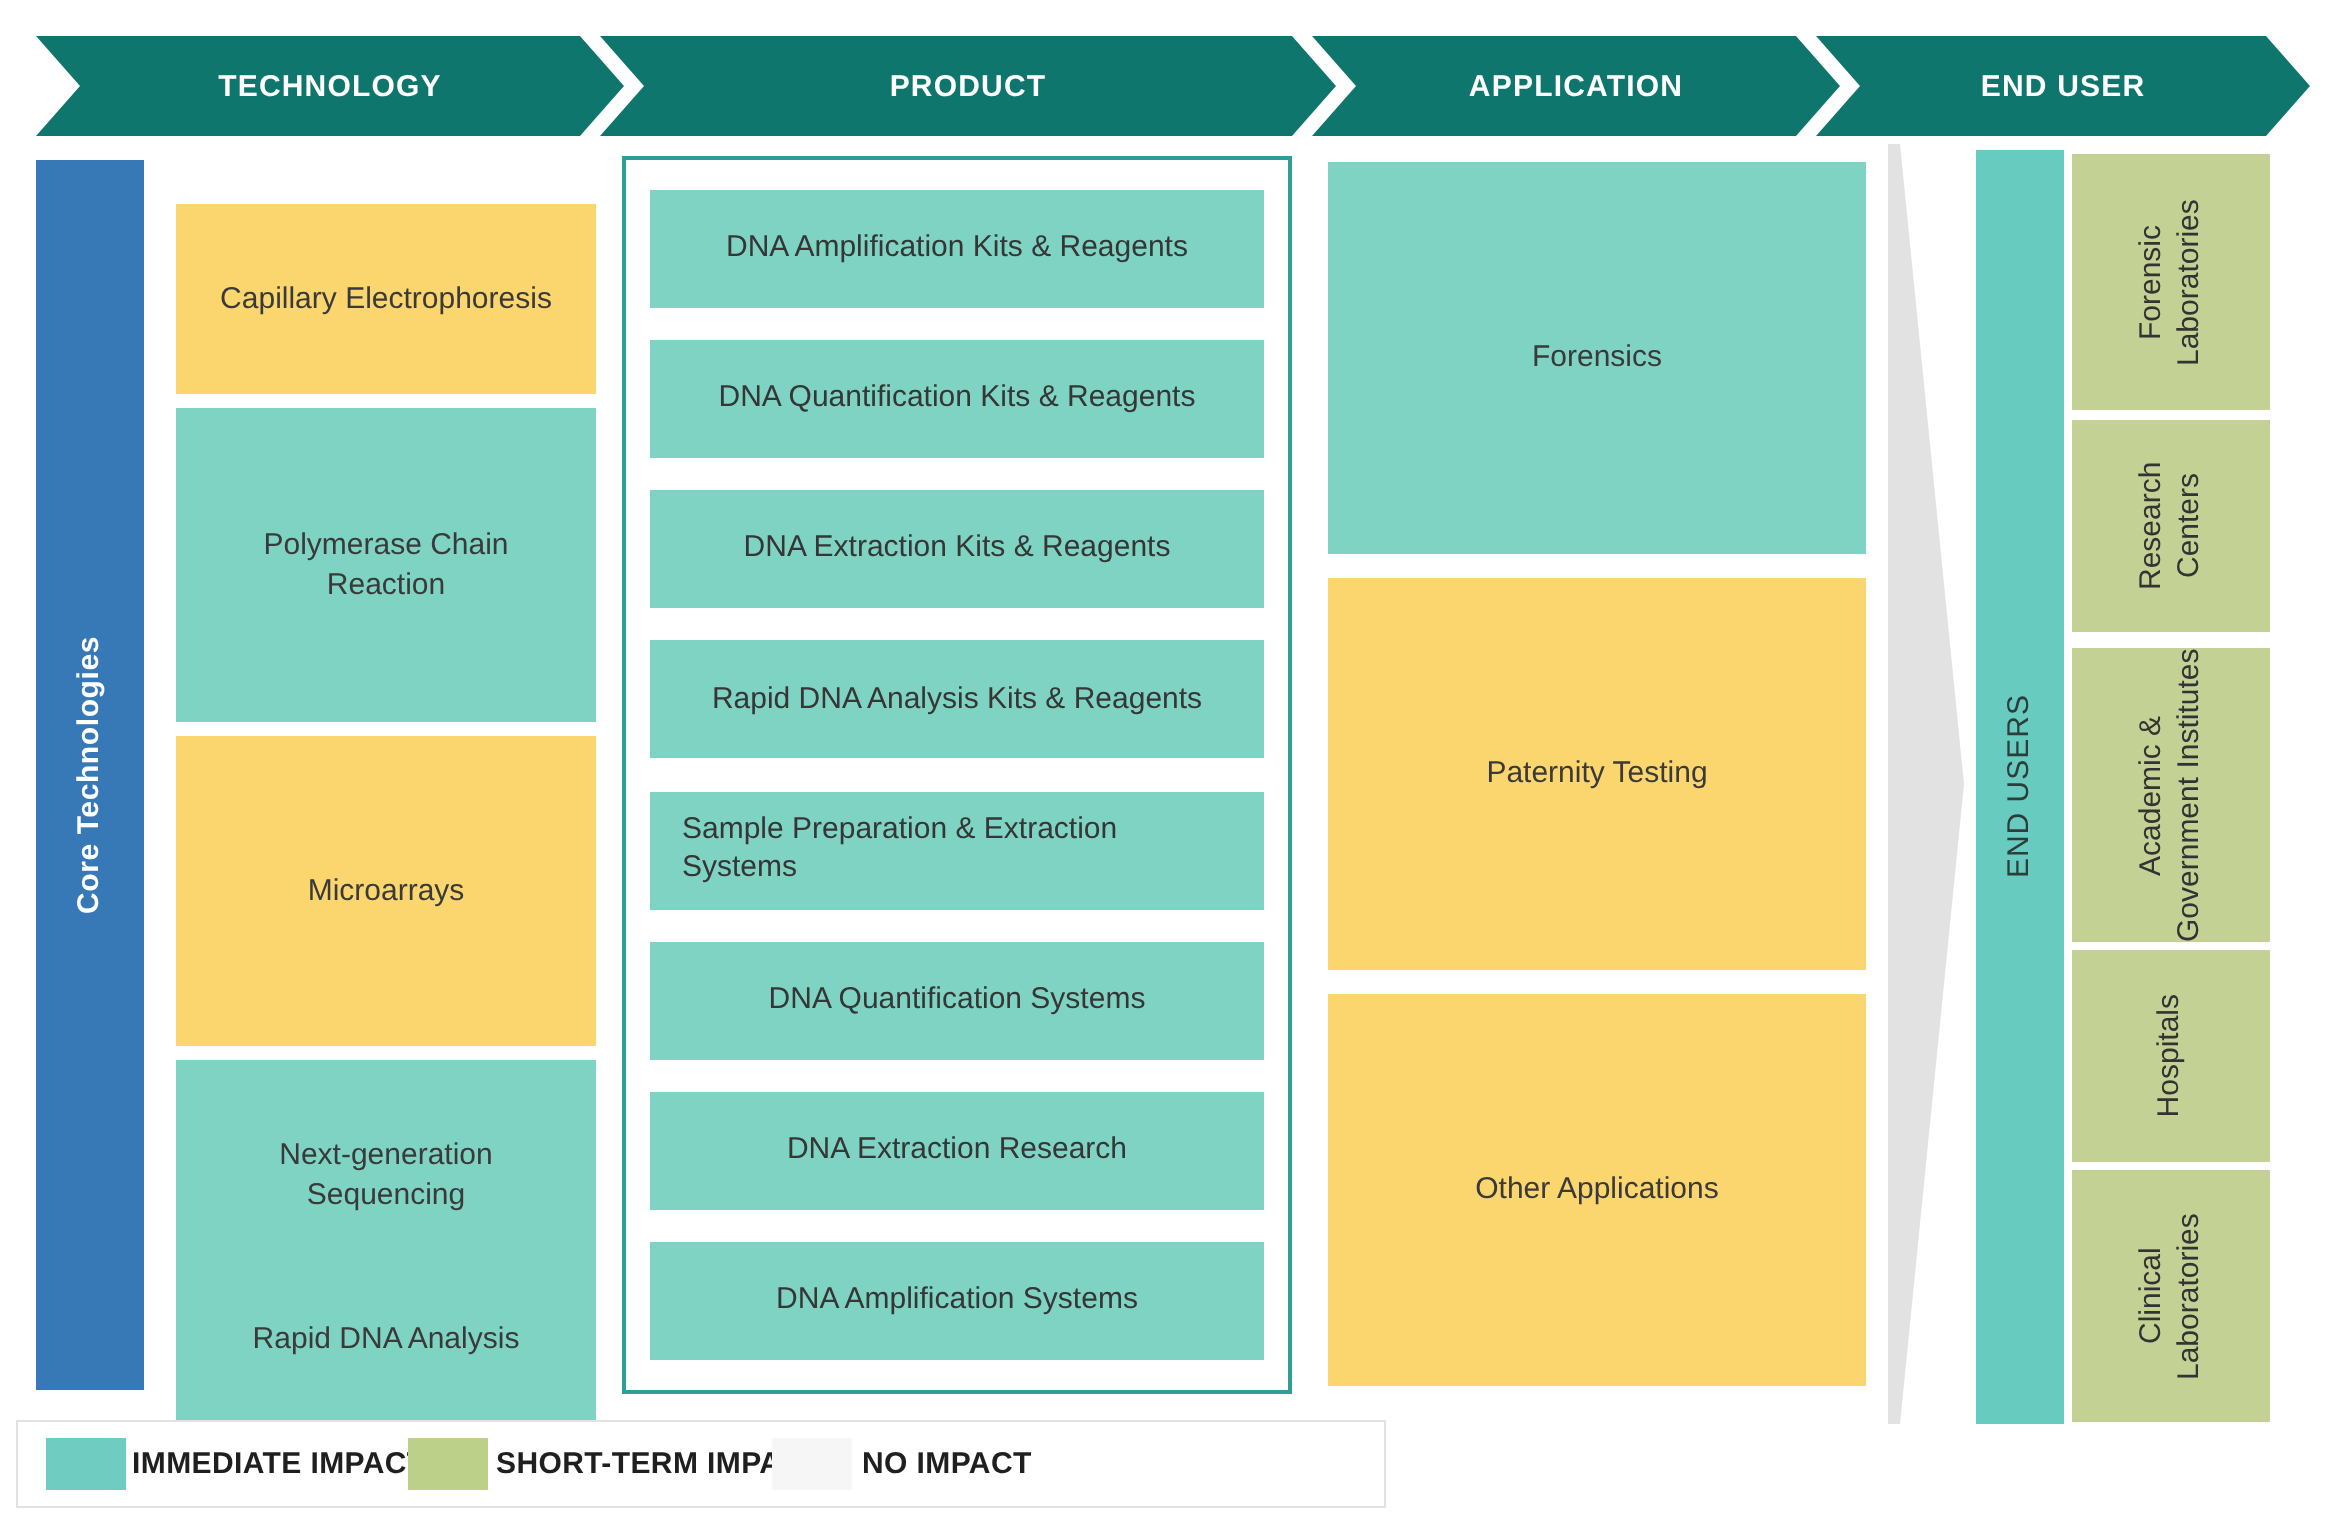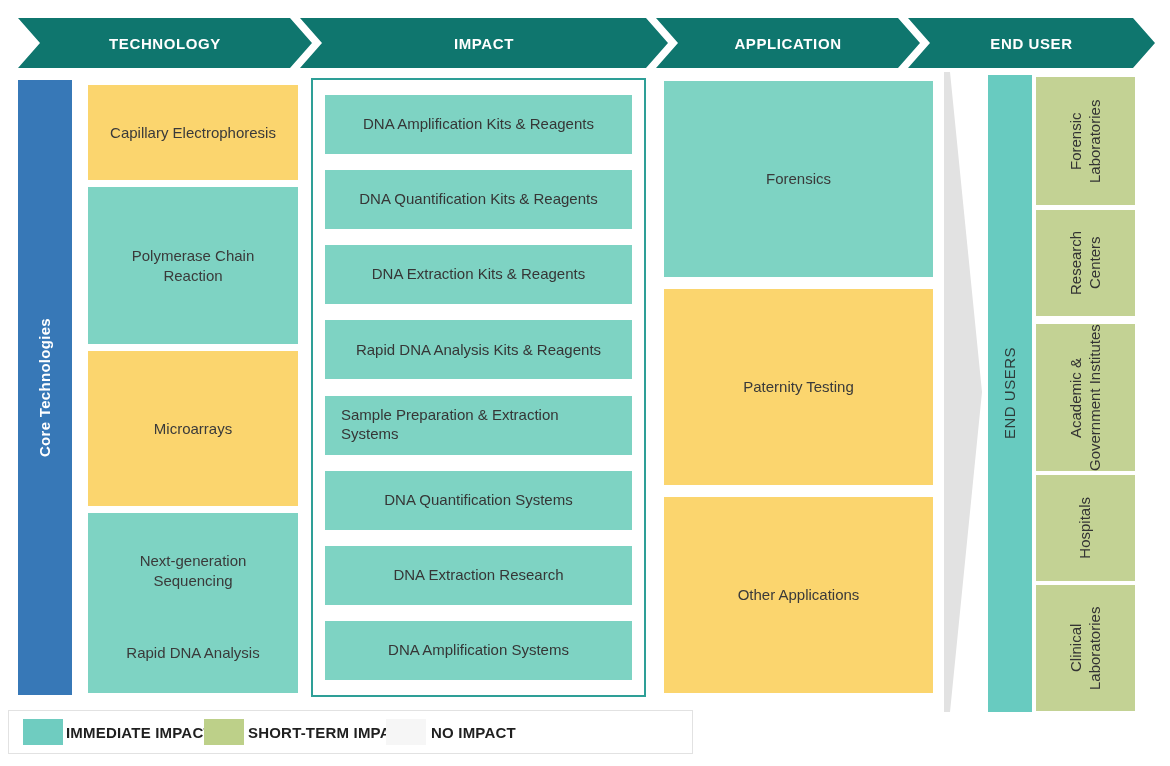--- a/index.html
+++ b/index.html
@@ -34,21 +34,21 @@
     position:absolute;left:18px;top:80px;width:54px;height:615px;background:#3778b7;
     display:flex;align-items:center;justify-content:center;
   }
   .vtext{
     writing-mode:vertical-rl;transform:rotate(180deg);
     font-size:15px;color:#333;text-align:center;line-height:1.25;
   }
   #core-bar .vtext{color:#fff;font-weight:bold;letter-spacing:.3px;}
 
   
-  .tech{left:88px;width:210px;}
+  .tech{left:88px;width:210px;margin-top:17px;}
   #tech-0{top:85px;height:95px;}
   #tech-1{top:187px;height:157px;}
   #tech-2{top:351px;height:155px;}
   #tech-3{top:513px;height:115px;}
   #tech-4{top:613px;height:80px;}
 
   
   #product-wrap{
     position:absolute;left:311px;top:78px;width:335px;height:619px;
     border:2px solid #2e9f97;box-sizing:border-box;background:#fff;
@@ -102,21 +102,21 @@
 </style>
 </head>
 <body>
 
 <div id="stage">
 
   <div class="hdr" id="hdr-technology">
     <span>TECHNOLOGY</span>
   </div>
   <div class="hdr" id="hdr-product">
-    <span>IMPACT</span>
+    <span>PRODUCT</span>
   </div>
   <div class="hdr" id="hdr-application">
     <span>APPLICATION</span>
   </div>
   <div class="hdr" id="hdr-enduser">
     <span>END USER</span>
   </div>
 
   <div id="core-bar">
     <span class="vtext">Core Technologies</span>

